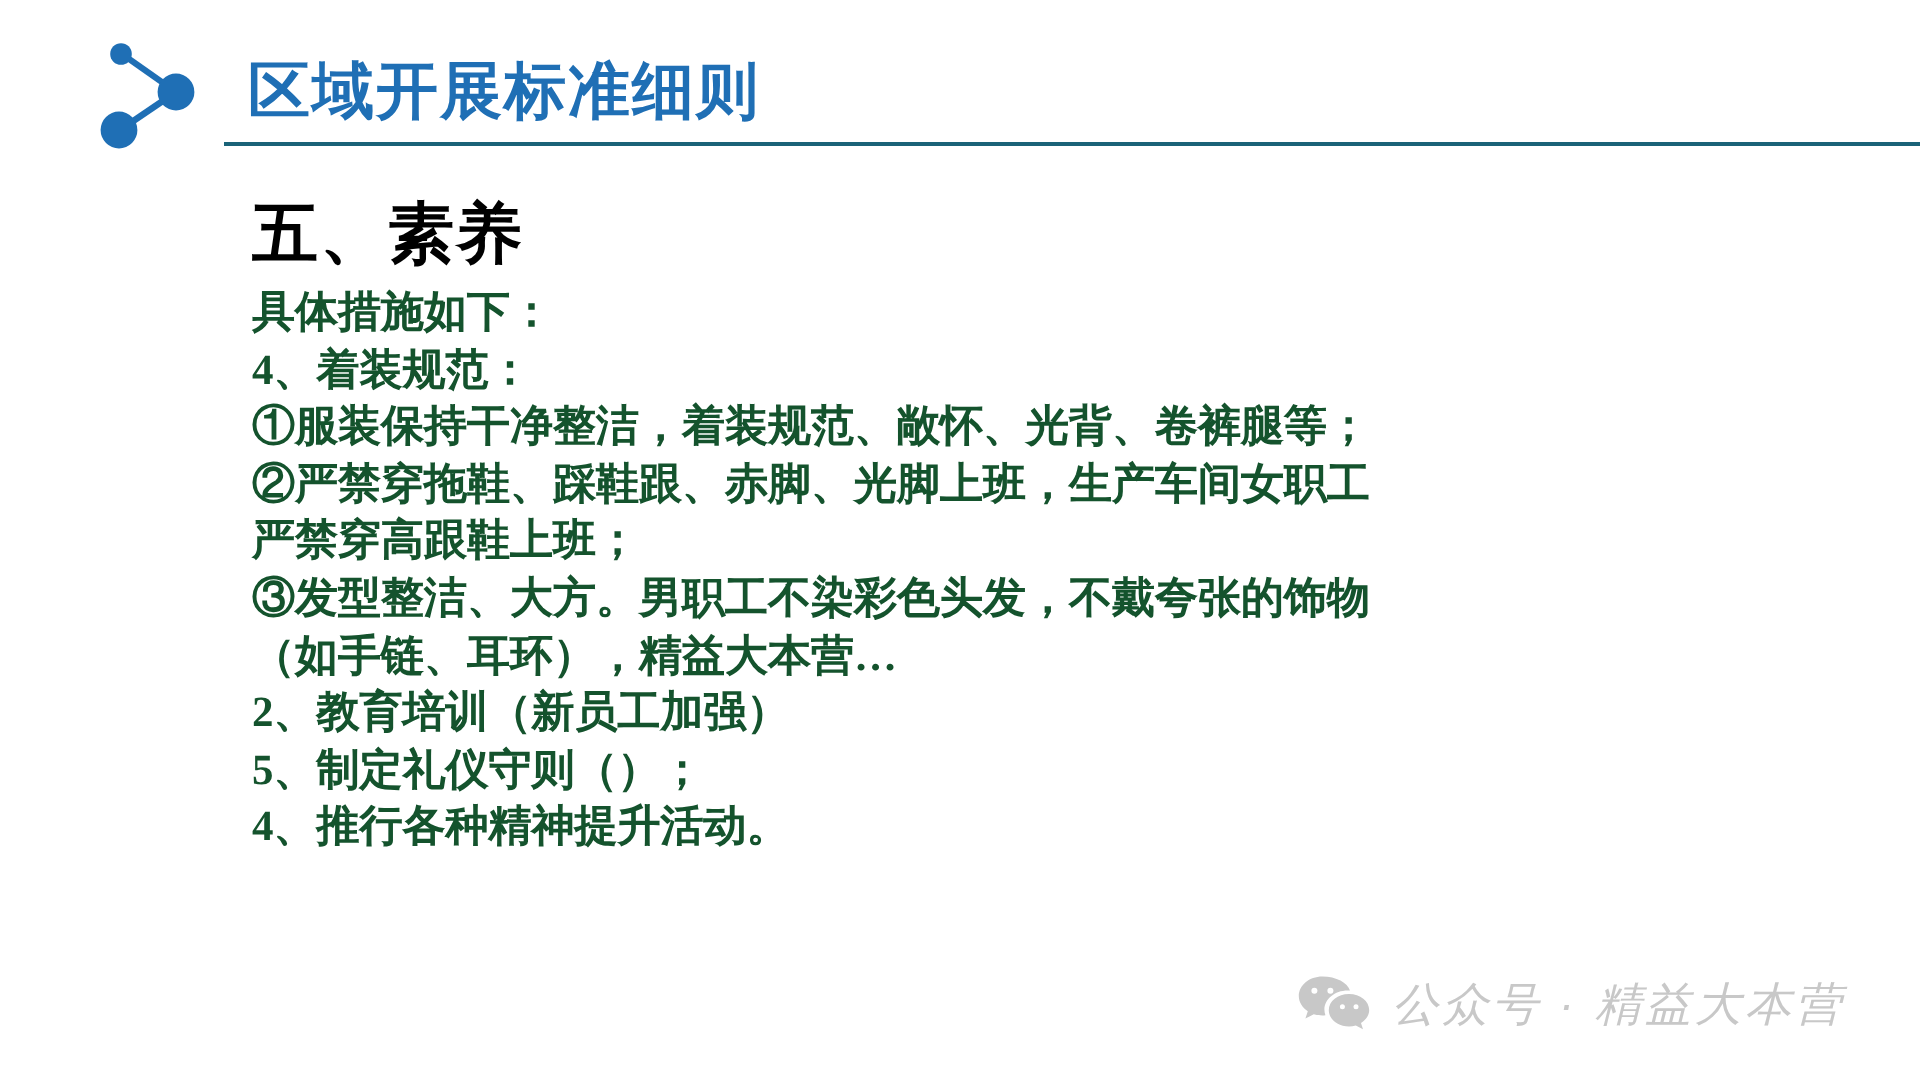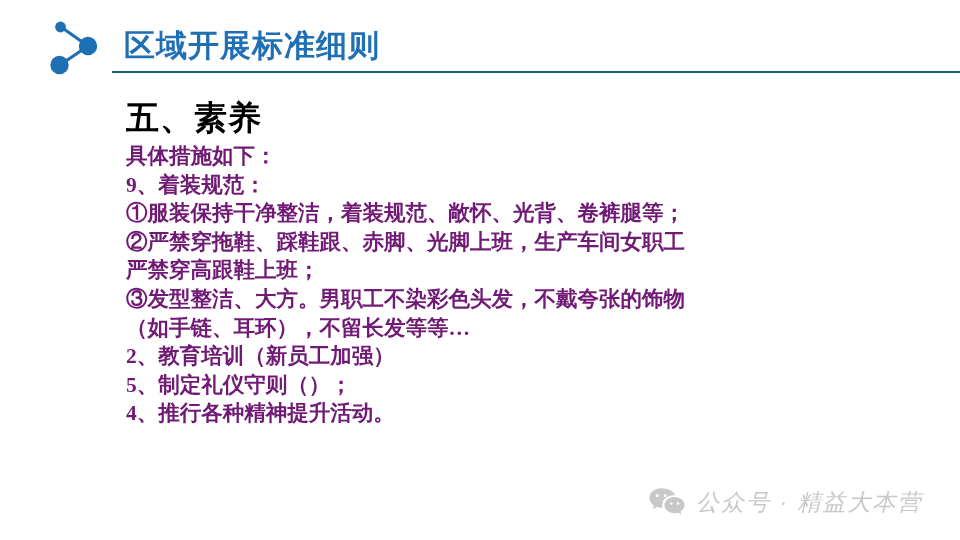--- a/index.html
+++ b/index.html
@@ -79,21 +79,21 @@
     margin: 0 0 1px 0;
     width: 636px;
     font-family: "Liberation Serif", "DejaVu Serif", serif;
   }
   .body-list {
     list-style: none;
     margin: 0;
     padding: 0;
   }
   .body-line {
-    color: #701a75;
+    color: #14532d;
     font-size: 21.5px;
     font-weight: bold;
     line-height: 28.6px;
     white-space: pre-wrap;
     font-family: "Liberation Serif", "DejaVu Serif", serif;
   }
 
   
   .watermark {
     position: absolute;
@@ -139,26 +139,26 @@
     <div class="header-rule"></div>
   </div>
 
   <div class="content">
 
     <h1 class="section-heading">五、素养</h1>
 
 
     <div class="body-list">
       <div class="body-line">具体措施如下：</div>
-      <div class="body-line">9、着装规范：</div>
+      <div class="body-line">4、着装规范：</div>
       <div class="body-line">①服装保持干净整洁，着装规范、敞怀、光背、卷裤腿等；</div>
       <div class="body-line">②严禁穿拖鞋、踩鞋跟、赤脚、光脚上班，生产车间女职工</div>
       <div class="body-line">严禁穿高跟鞋上班；</div>
       <div class="body-line">③发型整洁、大方。男职工不染彩色头发，不戴夸张的饰物</div>
-      <div class="body-line">（如手链、耳环），不留长发等等…</div>
+      <div class="body-line">（如手链、耳环），精益大本营…</div>
       <div class="body-line">2、教育培训（新员工加强）</div>
       <div class="body-line">5、制定礼仪守则（）；</div>
       <div class="body-line">4、推行各种精神提升活动。</div>
     </div>
   </div>
 
   <div class="watermark">
     <span class="watermark-icon">
       <svg viewBox="0 0 38 32" width="38" height="32" aria-hidden="true">
         <path d="M13.2 2.2C6.6 2.2 1.4 6.6 1.4 12c0 3.1 1.8 5.8 4.5 7.6l-1.2 3.7 4.2-2.2c1.3 0.4 2.7 0.6 4.3 0.6 0.5 0 1 0 1.5-0.1 -0.3-0.9-0.5-1.8-0.5-2.8 0-5.3 5.2-9.6 11.6-9.6 0.4 0 0.8 0 1.2 0.1C25.8 5.3 20.1 2.2 13.2 2.2z" fill="#c8c8c8"></path>

